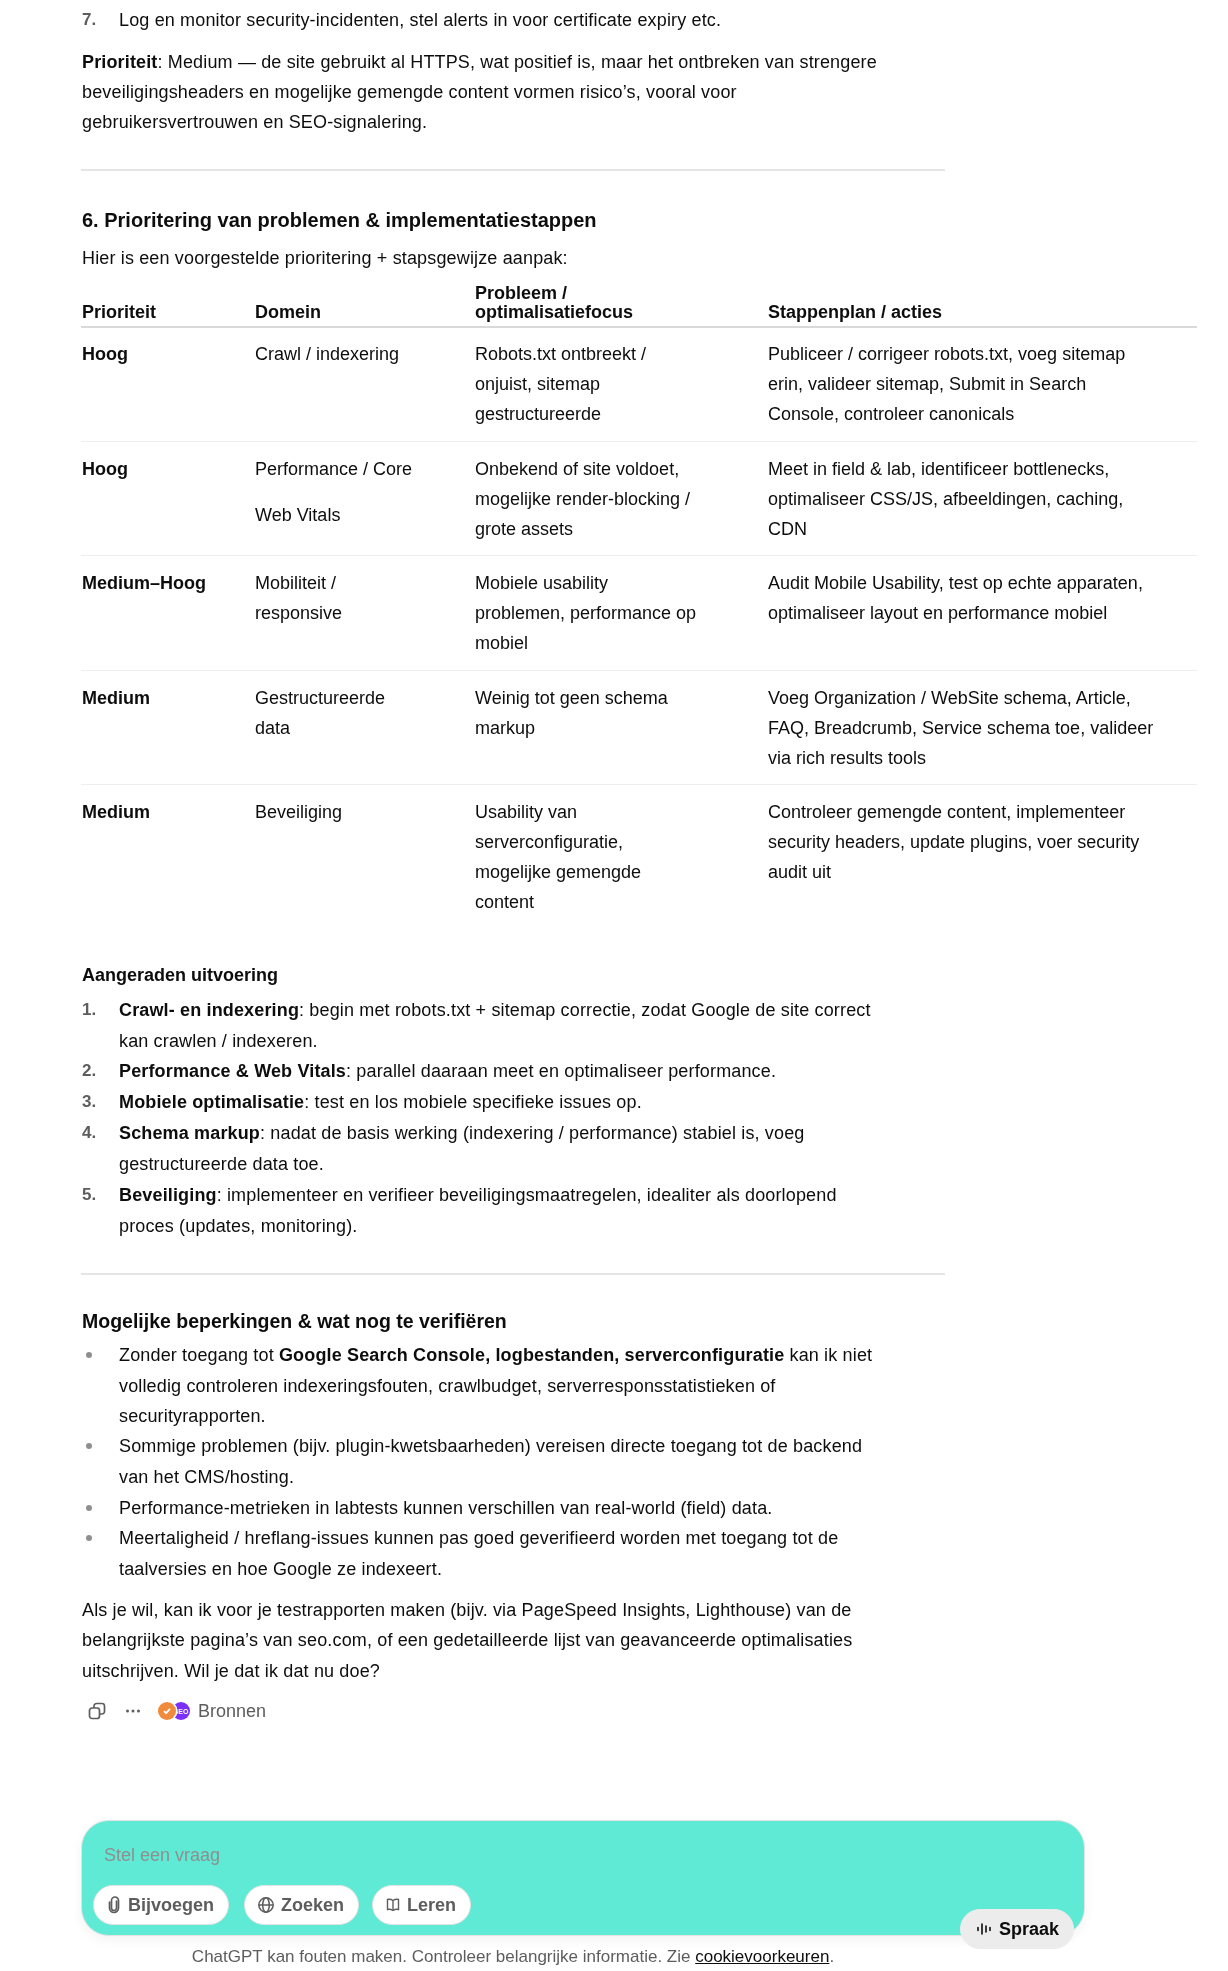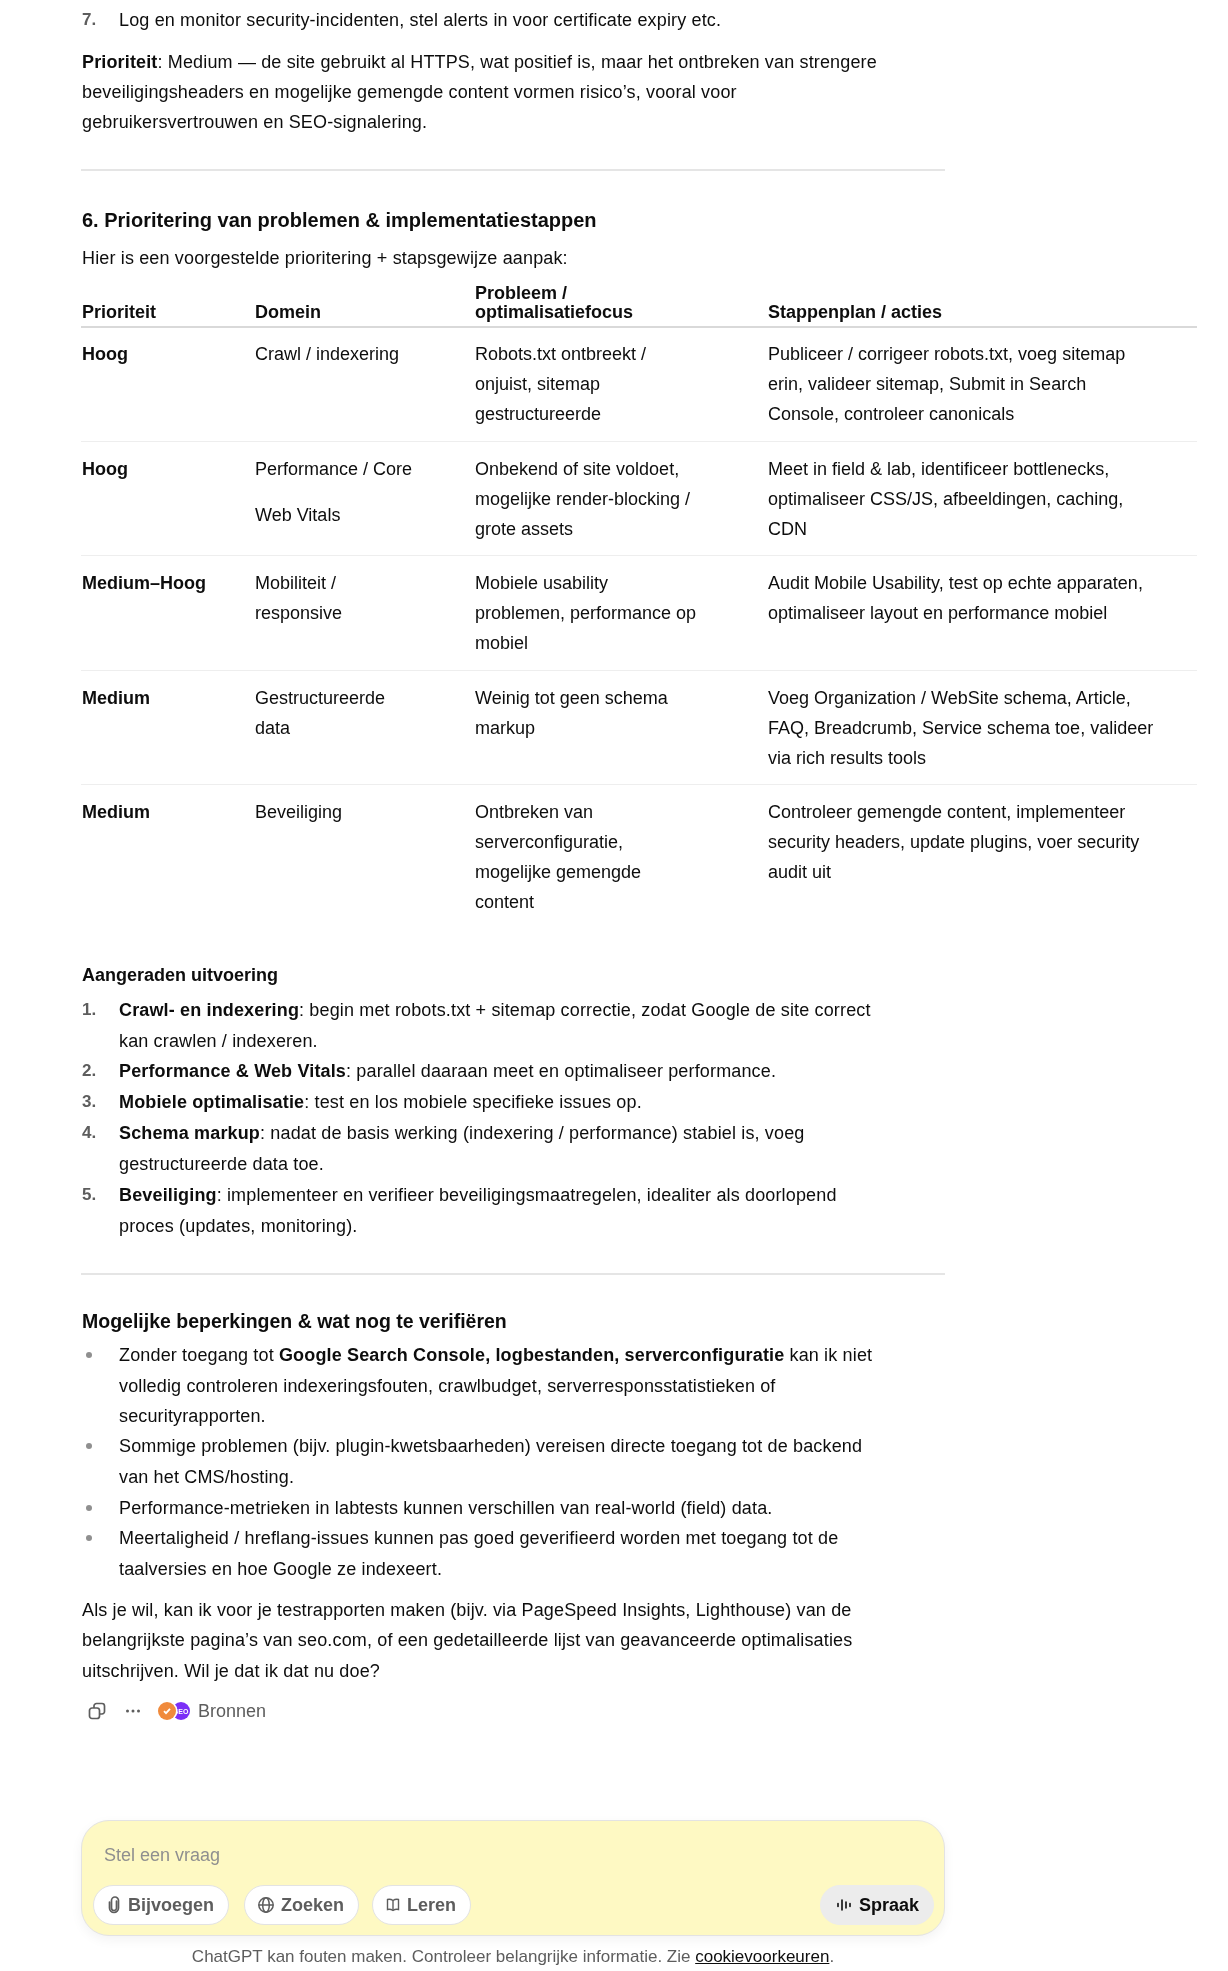--- a/index.html
+++ b/index.html
@@ -29,37 +29,37 @@
   .actions { position: absolute; top: 1696px; left: 82px; height: 30px; display: flex; align-items: center; }
   .icon-btn { width: 30px; height: 30px; display: flex; align-items: center; justify-content: center; margin-right: 6px; color: #5d5d5d; cursor: pointer; }
   .sources { display: flex; align-items: center; margin-left: 4px; cursor: pointer; }
   .src-fav { width: 18px; height: 18px; border-radius: 50%; display: flex; align-items: center; justify-content: center; font-size: 7px; font-weight: 700; color: #fff; }
   .src-orange { background: #f08a3c; box-shadow: 0 0 0 1.5px #fff; z-index: 2; }
   .src-purple { background: #7b2ff7; margin-left: -4px; z-index: 1; }
   .sources-label { margin-left: 8px; font-size: 18px; color: #5d5d5d; }
 
   
   .composer {
-    position: absolute; left: 81px; top: 1820px; width: 864px; height: 116px;
+    position: absolute; left: 81px; top: 1820px; width: 1004px; height: 116px;
     border: 1px solid #e3e3e3; border-radius: 28px; box-sizing: border-box;
-    box-shadow: 0 4px 12px rgba(0,0,0,0.05); background: #fef9c3;
+    box-shadow: 0 4px 12px rgba(0,0,0,0.05); background: #5eead4;
   }
   .composer-input {
     position: absolute; left: 22px; top: 20px; width: 800px; height: 28px;
     border: none; outline: none; font-size: 18px; color: #0d0d0d;
     font-family: "Liberation Sans", "DejaVu Sans", sans-serif; background: transparent; padding: 0;
   }
   .composer-input::placeholder { color: #8f8f8f; }
   .pill {
     position: absolute; top: 64px; height: 40px; box-sizing: border-box;
     border: 1px solid #e3e3e3; border-radius: 20px; display: flex; align-items: center;
     padding: 0 14px 0 12px; font-size: 18px; font-weight: 700; color: #5d5d5d; cursor: pointer; background: #fff;
   }
   .pill .ic { margin-right: 6px; display: flex; align-items: center; }
-  .pill-voice { background: #ececec; border-color: #ececec; color: #0d0d0d; right: 10px; padding: 17px 14px; }
+  .pill-voice { background: #ececec; border-color: #ececec; color: #0d0d0d; right: 10px; padding: 17px 14px; margin-top: 24px; }
   .footer-note { position: absolute; top: 1943px; left: 0; width: 1026px; text-align: center; font-size: 17px; color: #5d5d5d; line-height: 28px; }
   .footer-note a { color: #0d0d0d; text-decoration: underline; }
 </style>
 </head>
 <body>
 
 <div class="marker" style="top:5px;">7.</div>
 <div class="line" style="left:119px; top:5px;">Log en monitor security-incidenten, stel alerts in voor certificate expiry etc.</div>
 
 <div class="line" style="left:82px; top:47px;"><b>Prioriteit</b><span>: Medium — de site gebruikt al HTTPS, wat positief is, maar het ontbreken van strengere</span></div>
@@ -114,21 +114,21 @@
       <div class="td c2" style="top: 683px;">Gestructureerde</div>
       <div class="td c2" style="top: 713px;">data</div>
       <div class="td c3" style="top: 683px;">Weinig tot geen schema</div>
       <div class="td c3" style="top: 713px;">markup</div>
       <div class="td c4" style="top: 683px;">Voeg Organization / WebSite schema, Article,</div>
       <div class="td c4" style="top: 713px;">FAQ, Breadcrumb, Service schema toe, valideer</div>
       <div class="td c4" style="top: 743px;">via rich results tools</div>
       <div class="row-line" style="top: 784px;"></div>
       <div class="td c1 prio" style="top: 797px;">Medium</div>
       <div class="td c2" style="top: 797px;">Beveiliging</div>
-      <div class="td c3" style="top: 797px;">Ontbreken van</div>
+      <div class="td c3" style="top: 797px;">Usability van</div>
       <div class="td c3" style="top: 827px;">serverconfiguratie,</div>
       <div class="td c3" style="top: 857px;">mogelijke gemengde</div>
       <div class="td c3" style="top: 887px;">content</div>
       <div class="td c4" style="top: 797px;">Controleer gemengde content, implementeer</div>
       <div class="td c4" style="top: 827px;">security headers, update plugins, voer security</div>
       <div class="td c4" style="top: 857px;">audit uit</div>
     </div>
 </div>
 
 <div class="h4" style="top:960px;">Aangeraden uitvoering</div>

